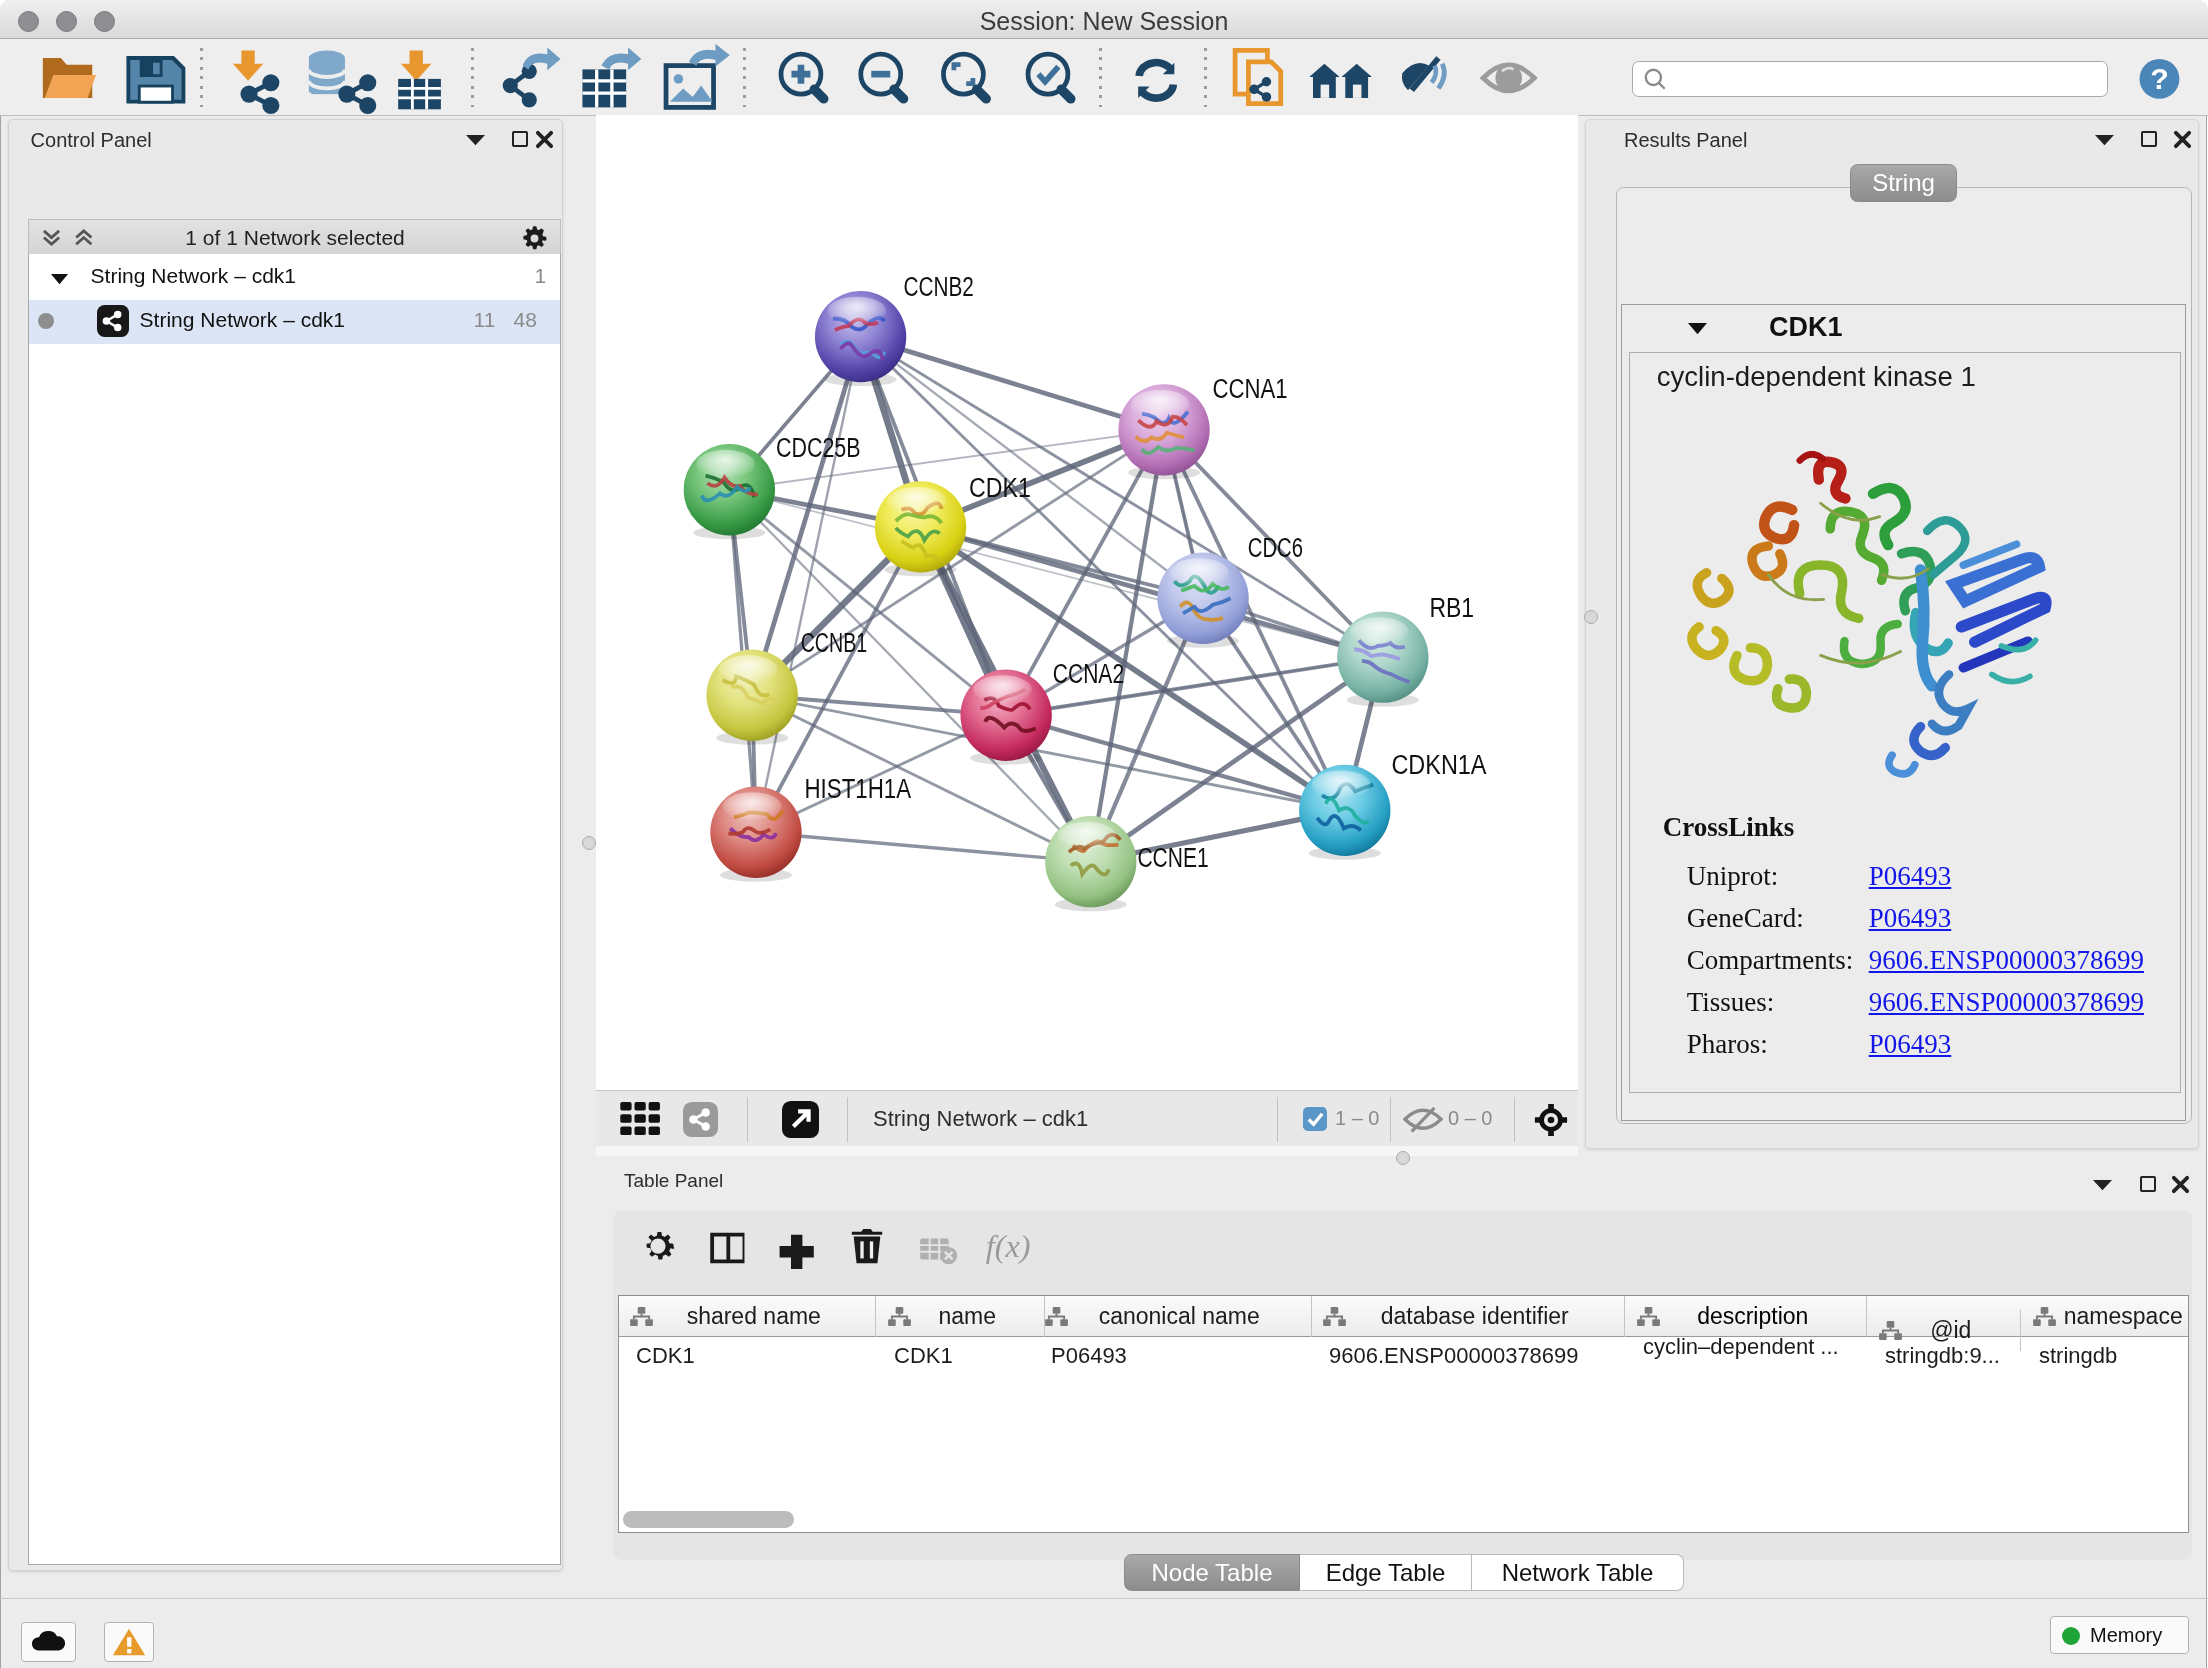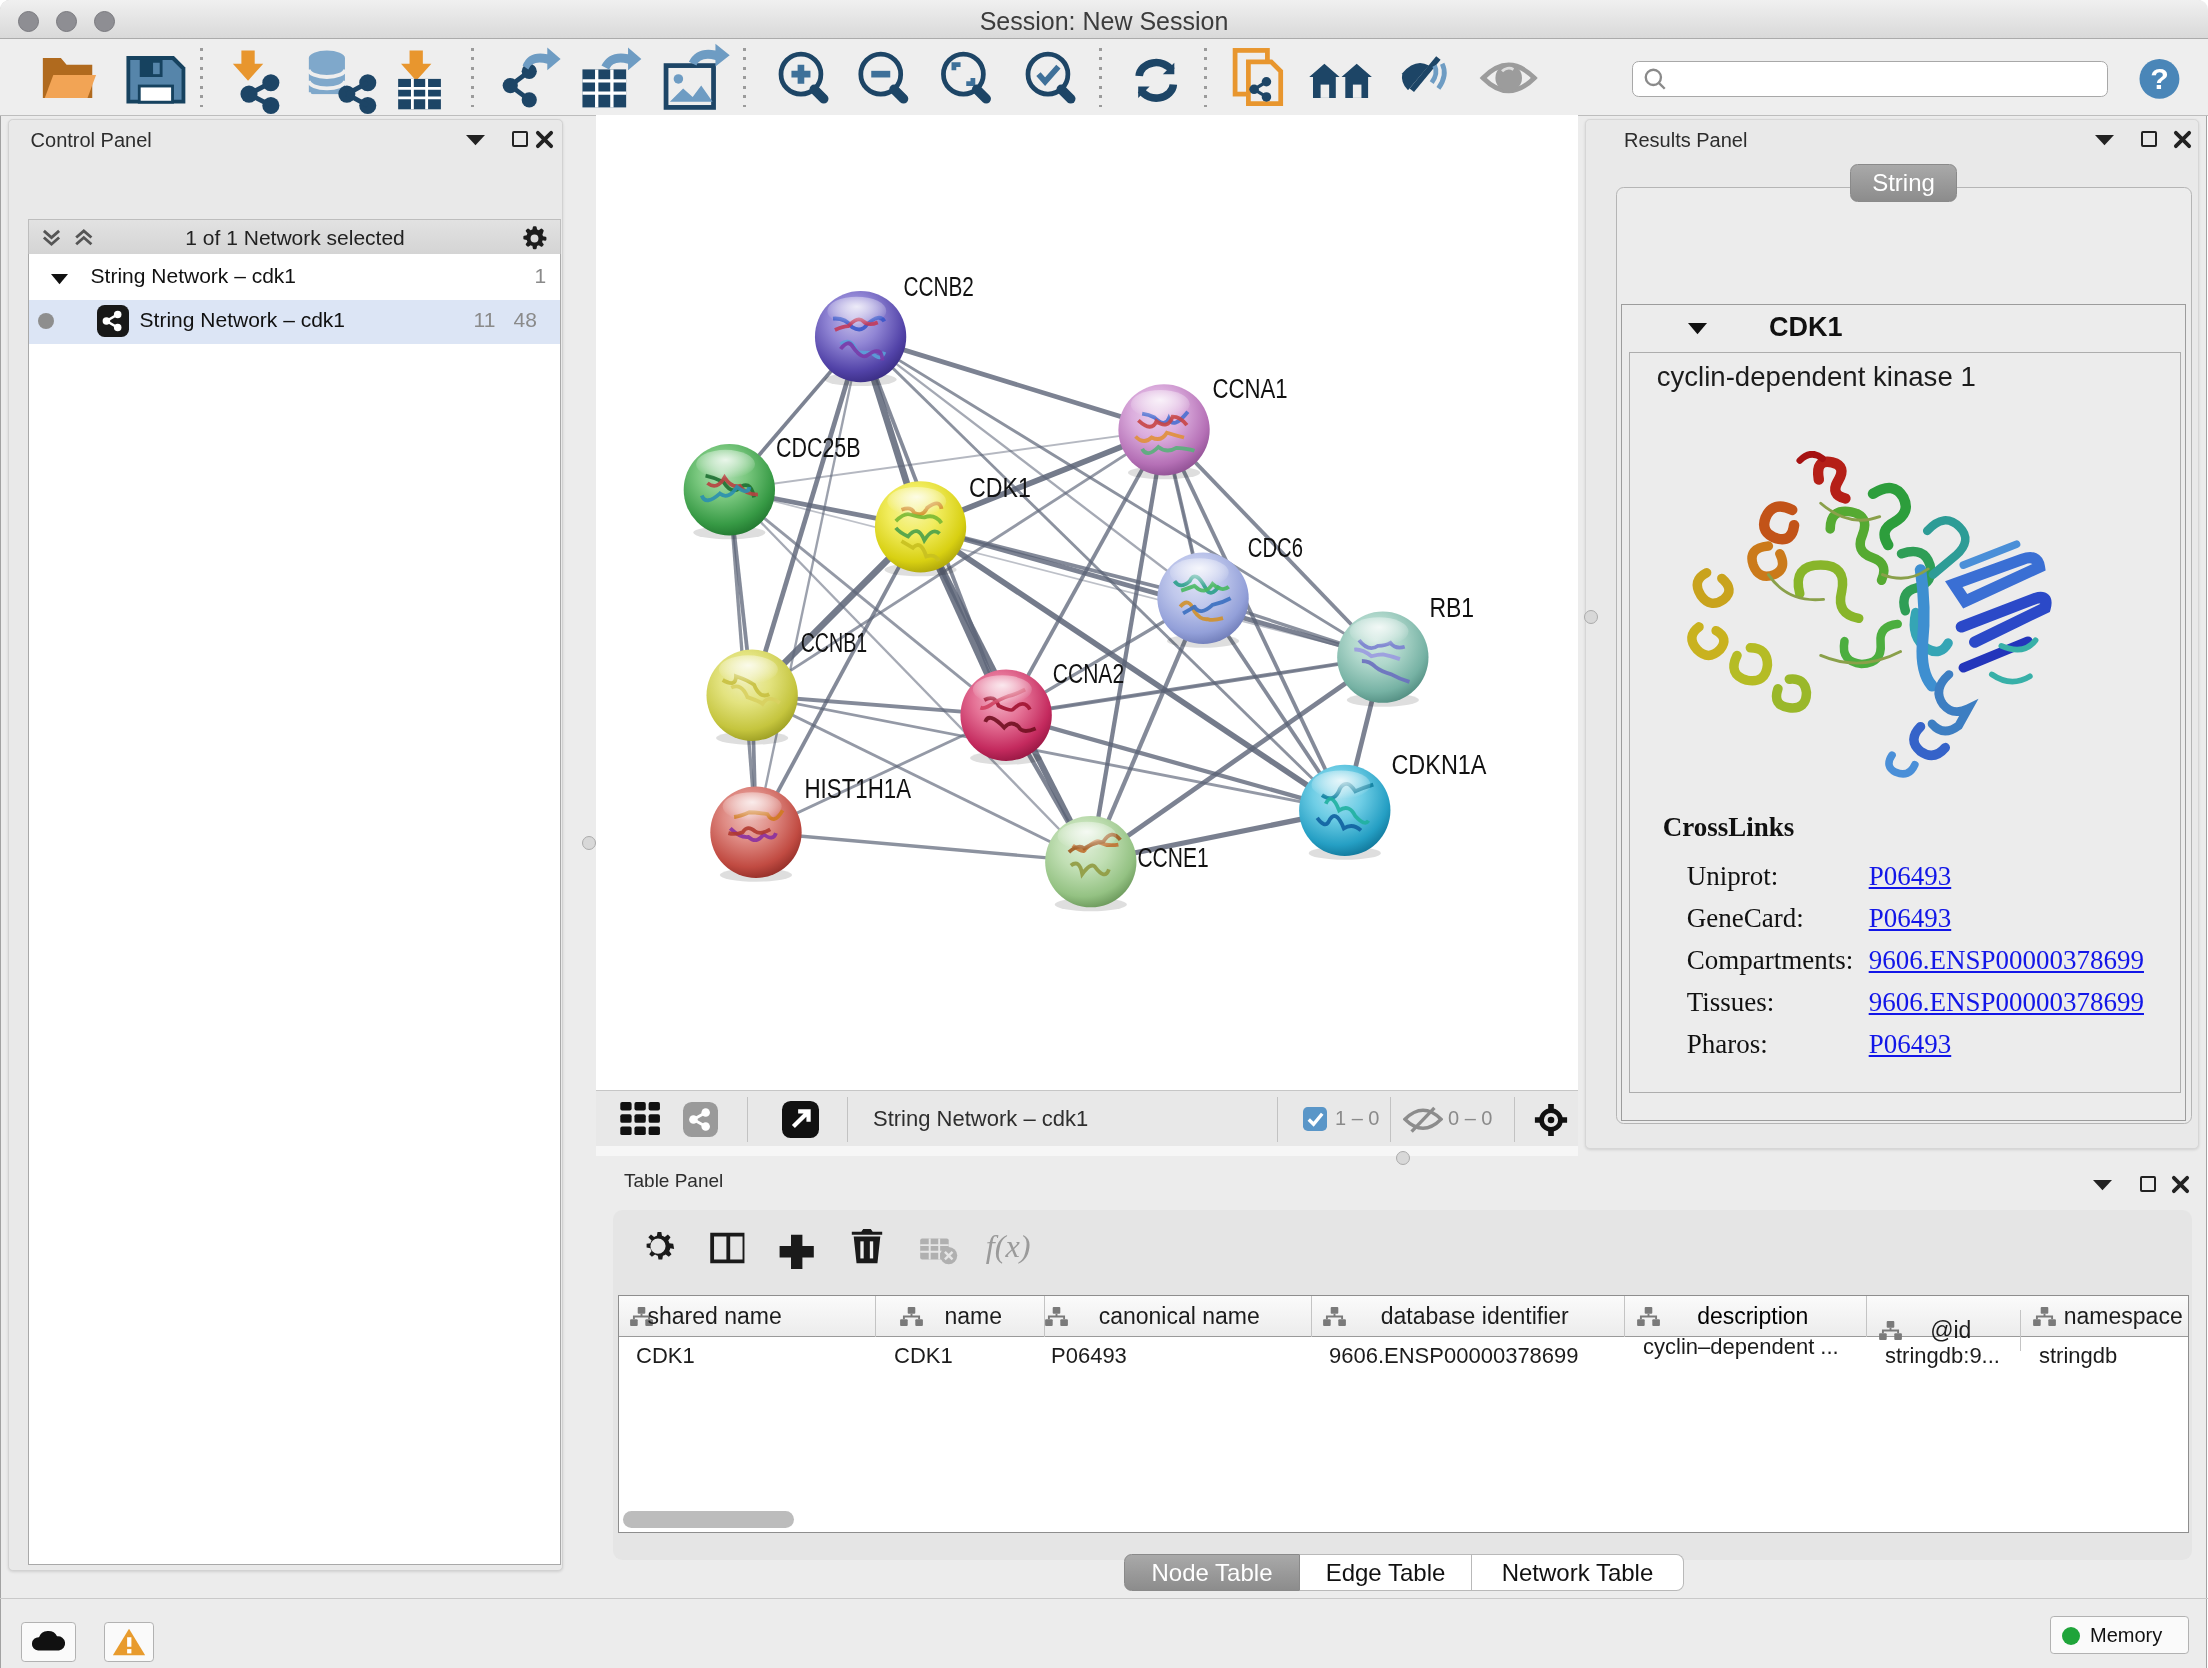--- a/index.html
+++ b/index.html
@@ -576,23 +576,23 @@
  <div class="abs" style="left:0;top:0;width:1569px;height:41px;background:linear-gradient(#fbfbfb,#ececec);border-bottom:1px solid #9a9a9a"></div>
  <div class="abs" style="left:0px;top:0;width:257px;height:41px;border-right:1px solid #c4c4c4">
       <svg class="abs" style="left:11.4px;top:10.5px" width="23" height="19" viewBox="0 0 24 20">
         <g fill="#7a7a7a">
           <rect x="8" y="0" width="8" height="7" rx="1"></rect>
           <rect x="0" y="13" width="8" height="7" rx="1"></rect>
           <rect x="16" y="13" width="8" height="7" rx="1"></rect>
           <path d="M12 7 v3 M4 13 v-3 h16 v3" stroke="#7a7a7a" stroke-width="2" fill="none"></path>
         </g>
       </svg>
-      <div style="position:absolute;left:28.5px;right:15px;top:6.7px;font-size:23px;color:#1c1c1c;white-space:nowrap;overflow:hidden">shared name</div>
+      <div style="position:absolute;left:28.5px;right:15px;top:6.7px;text-align:center;font-size:23px;color:#1c1c1c;white-space:nowrap;overflow:hidden">shared name</div>
     </div>
-    <div class="abs" style="left:270px;top:0;width:156px;height:41px;border-right:1px solid #c4c4c4">
+    <div class="abs" style="left:258px;top:0;width:168px;height:41px;border-right:1px solid #c4c4c4">
       <svg class="abs" style="left:11.4px;top:10.5px" width="23" height="19" viewBox="0 0 24 20">
         <g fill="#7a7a7a">
           <rect x="8" y="0" width="8" height="7" rx="1"></rect>
           <rect x="0" y="13" width="8" height="7" rx="1"></rect>
           <rect x="16" y="13" width="8" height="7" rx="1"></rect>
           <path d="M12 7 v3 M4 13 v-3 h16 v3" stroke="#7a7a7a" stroke-width="2" fill="none"></path>
         </g>
       </svg>
       <div style="position:absolute;left:28.5px;right:15px;top:6.7px;text-align:center;font-size:23px;color:#1c1c1c;white-space:nowrap;overflow:hidden">name</div>
     </div>

